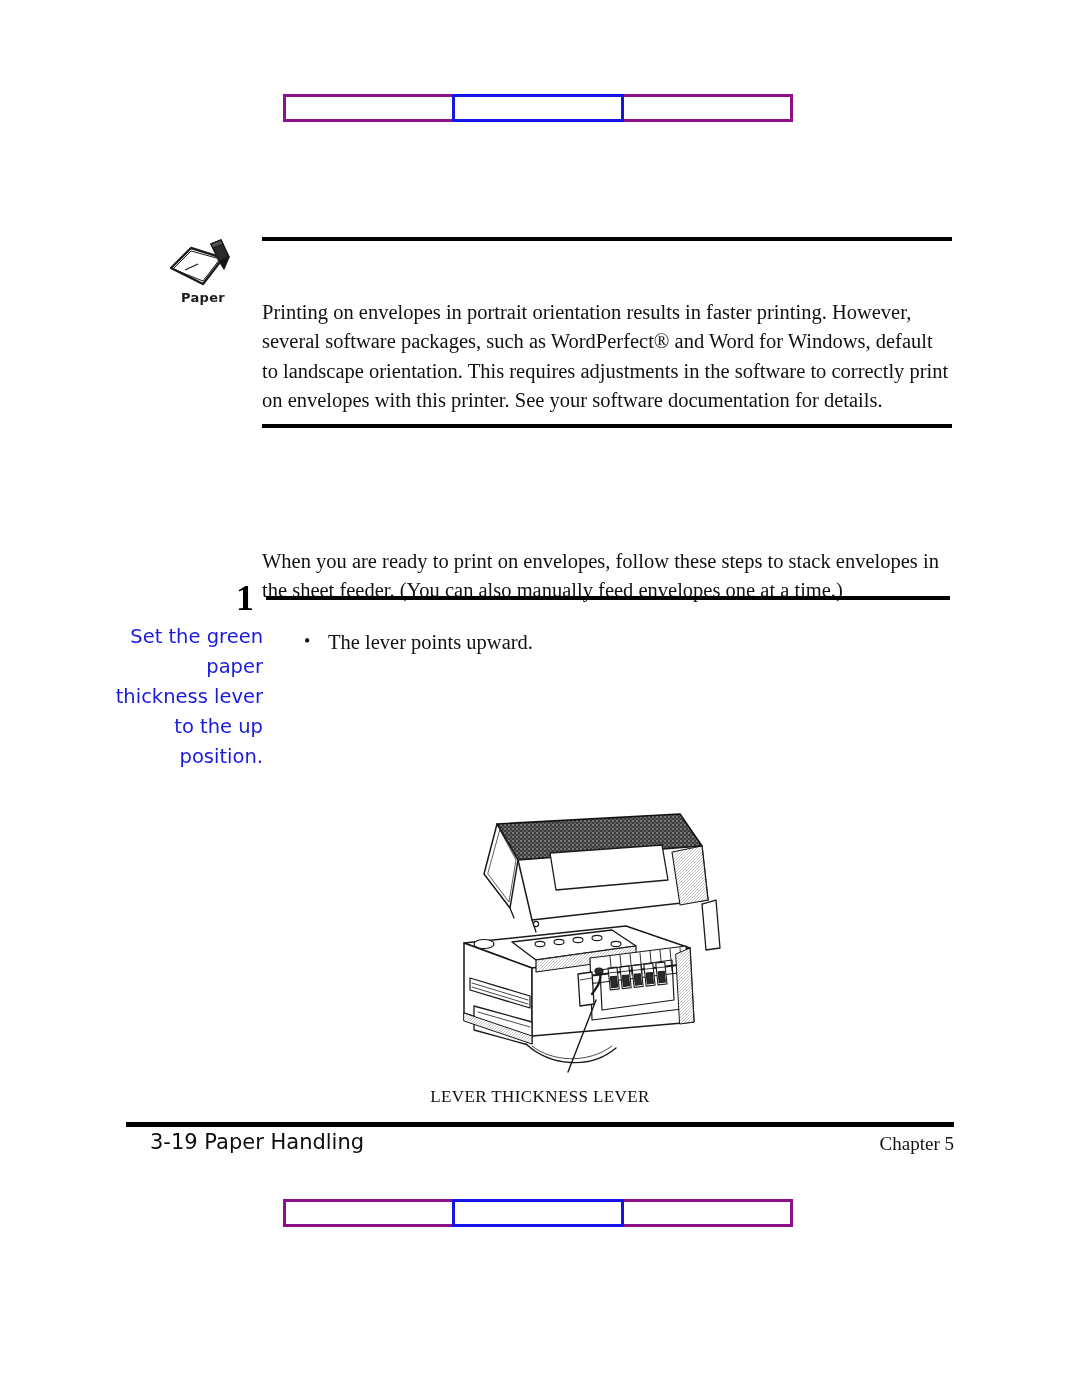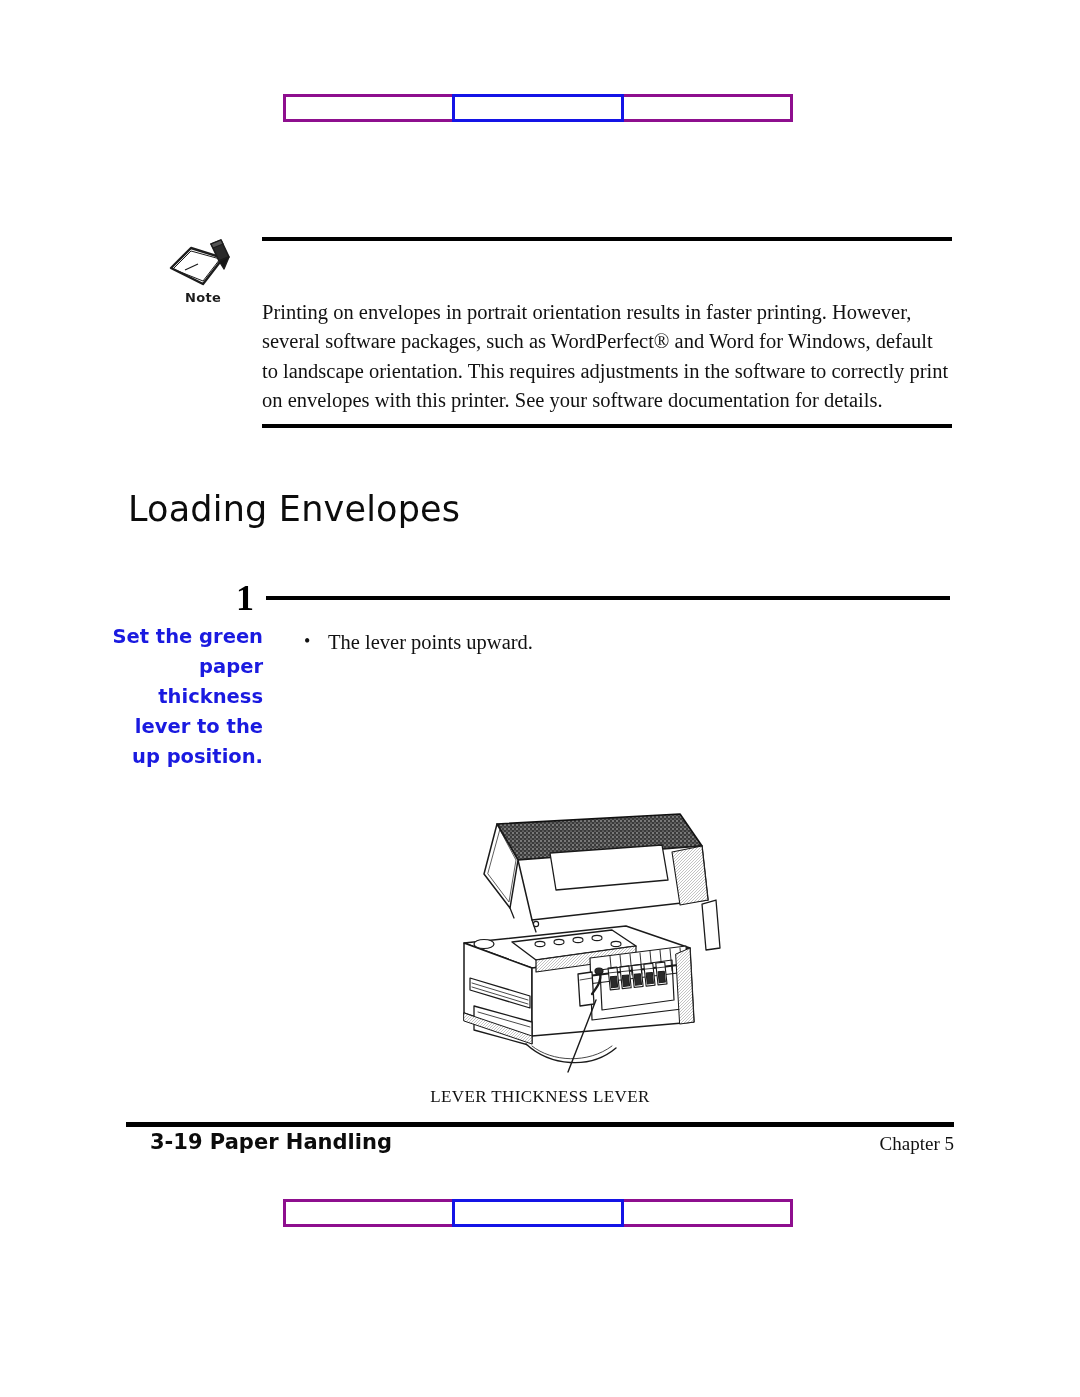--- a/index.html
+++ b/index.html
@@ -120,21 +120,21 @@
     width: 684px;
   }
 
   .step-instruction {
     position: absolute;
     left: 108px;
     top: 622px;
     width: 155px;
     text-align: right;
     font-family: "DejaVu Sans", sans-serif;
-    font-weight: bold;
+    font-weight: normal;
     font-size: 19.5px;
     line-height: 30px;
     color: #1a1ae0;
   }
 
   .bullet-list {
     position: absolute;
     left: 292px;
     top: 620px;
     width: 420px;
@@ -191,21 +191,21 @@
     top: 1130px;
     width: 828px;
     height: 34px;
   }
   .footer-left {
     position: absolute;
     left: 24px;
     top: 0;
     font-family: "DejaVu Sans", sans-serif;
     font-size: 21px;
-    font-weight: 700;
+    font-weight: 400;
     color: #0c0c0c;
     white-space: nowrap;
   }
   .footer-right {
     position: absolute;
     right: 0;
     top: 3px;
     font-size: 19px;
     color: #111111;
     white-space: nowrap;
@@ -232,29 +232,29 @@
       <polygon points="8,31 26,13 55,21 38,43" fill="none" stroke="#1c1c1c" stroke-width="1"></polygon>
 
       <polygon points="46,6 56,2 64,19 54,23" fill="#2a2a2a" stroke="#1c1c1c" stroke-width="1.6" stroke-linejoin="round"></polygon>
 
       <polygon points="54,23 64,19 59,31" fill="#151515" stroke="#1c1c1c" stroke-width="1.4" stroke-linejoin="round"></polygon>
 
       <polygon points="46,6 56,2 58,6 48,10" fill="#555555" stroke="#1c1c1c" stroke-width="1.2"></polygon>
 
       <path d="M20,32 L33,26" stroke="#1c1c1c" stroke-width="1.3" fill="none"></path>
     </svg>
-    <div class="note-label">Note</div>
+    <div class="note-label">Paper</div>
   </div>
 
   <p class="body-text" id="para-note">Printing on envelopes in portrait orientation results in faster printing. However, several software packages, such as WordPerfect® and Word for Windows, default to landscape orientation. This requires adjustments in the software to correctly print on envelopes with this printer. See your software documentation for details.</p>
 
   <div class="rule-thick" style="left:262px; top:424px; width:690px;"></div>
 
-  <h1 class="section-heading">Loading Envelopes</h1>
-
+
+  <p class="body-text" id="para-loading">When you are ready to print on envelopes, follow these steps to stack envelopes in the sheet feeder. (You can also manually feed envelopes one at a time.)</p>
 
   <div class="step-number">1</div>
   <div class="rule-thick" id="step-rule"></div>
 
   <div class="step-instruction">Set the green paper thickness lever to the up position.</div>
 
   <ul class="bullet-list">
     <li>The lever points upward.</li>
   </ul>
 

